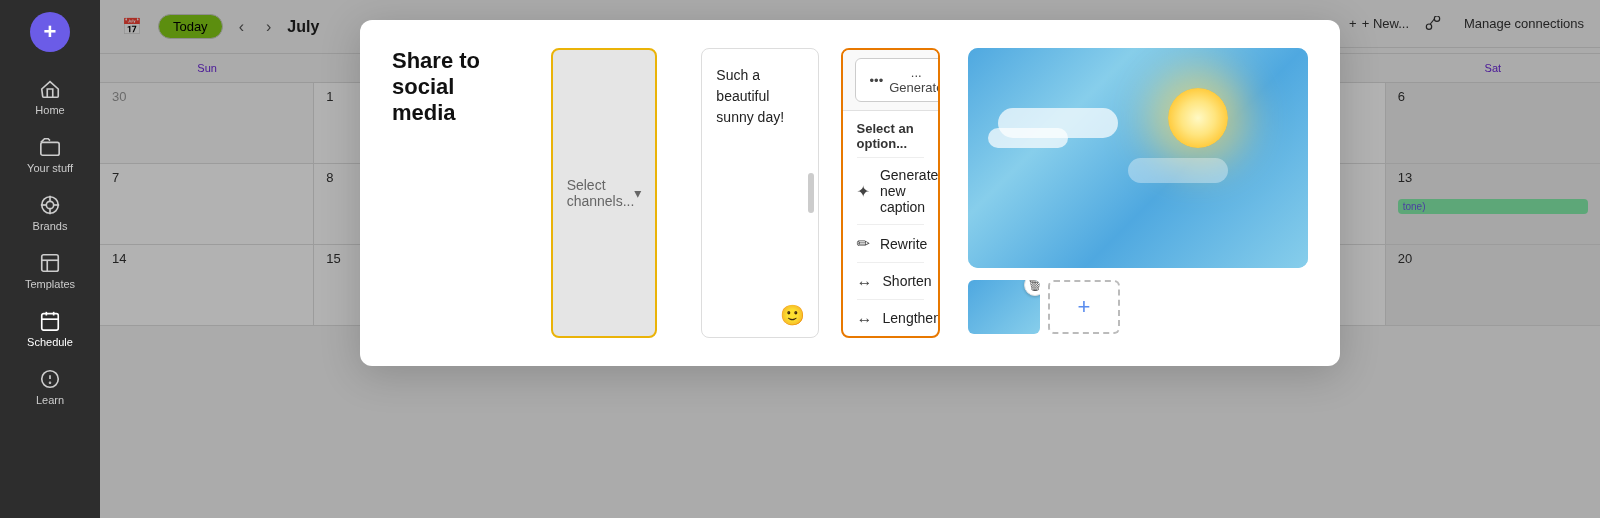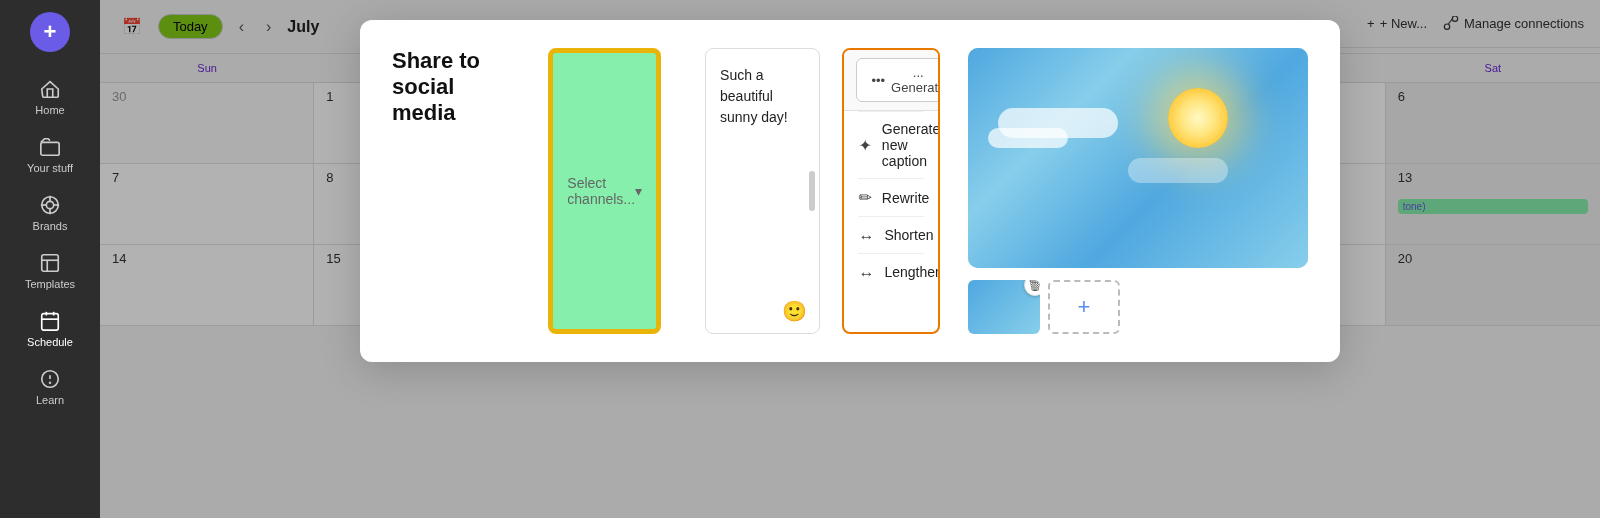--- a/index.html
+++ b/index.html
@@ -191,21 +191,21 @@
       align-items: center;
       gap: 5px;
       font-size: 13px;
       color: #333;
       cursor: pointer;
       font-weight: 500;
     }
     .manage-btn {
       display: flex;
       align-items: center;
-      gap: 5px;
+      gap: 23px;
       font-size: 13px;
       color: #333;
       cursor: pointer;
     }
 
     
     .modal-overlay {
       position: absolute;
       top: 0; left: 0; right: 0; bottom: 0;
       background: rgba(0,0,0,0.3);
@@ -239,30 +239,30 @@
       margin-bottom: 4px;
     }
     .modal-divider {
       height: 1px;
       background: #e0e0e0;
       margin: 2px 0;
     }
 
     
     .channel-select {
-      border: 5px solid #eab308;
+      border: 2px solid #eab308;
       border-radius: 8px;
       padding: 10px 14px;
       display: flex;
       align-items: center;
       justify-content: space-between;
       font-size: 14px;
       color: #666;
       cursor: pointer;
-      background: #86efac;
+      background: #e5e5e5;
     }
 
     
     .caption-area {
       border: 1px solid #ddd;
       border-radius: 8px;
       padding: 16px 14px;
       position: relative;
       min-height: 90px;
     }
@@ -588,20 +588,21 @@
           <div class="emoji-btn">🙂</div>
         </div>
 
         <div class="generate-dropdown">
           <div class="generate-btn-row">
             <button class="generate-btn">
               <span>•••</span>
               <span>... Generate</span>
             </button>
           </div>
+          <div class="dropdown-header">Select an option...</div>
           <div class="dropdown-divider"></div>
           <div class="dropdown-item">
             <span class="item-icon">✦</span>
             <span>Generate new caption</span>
           </div>
           <div class="dropdown-divider"></div>
           <div class="dropdown-item">
             <span class="item-icon">✏</span>
             <span>Rewrite</span>
           </div>

